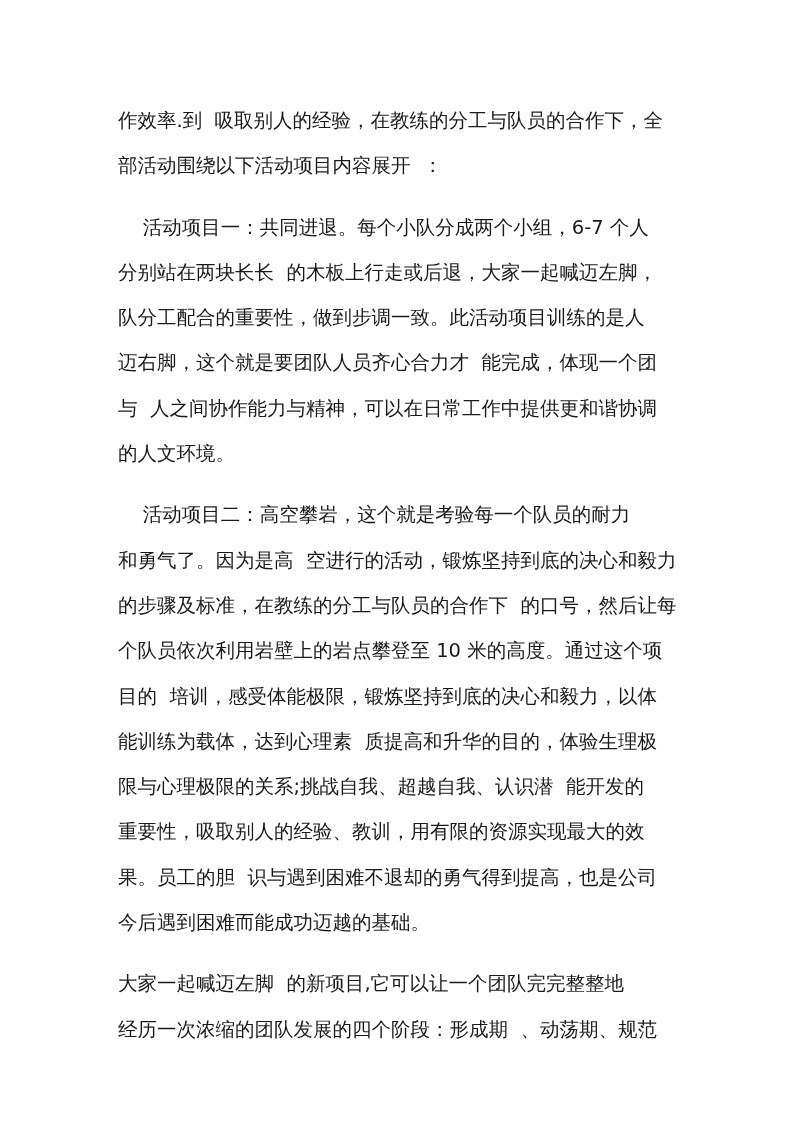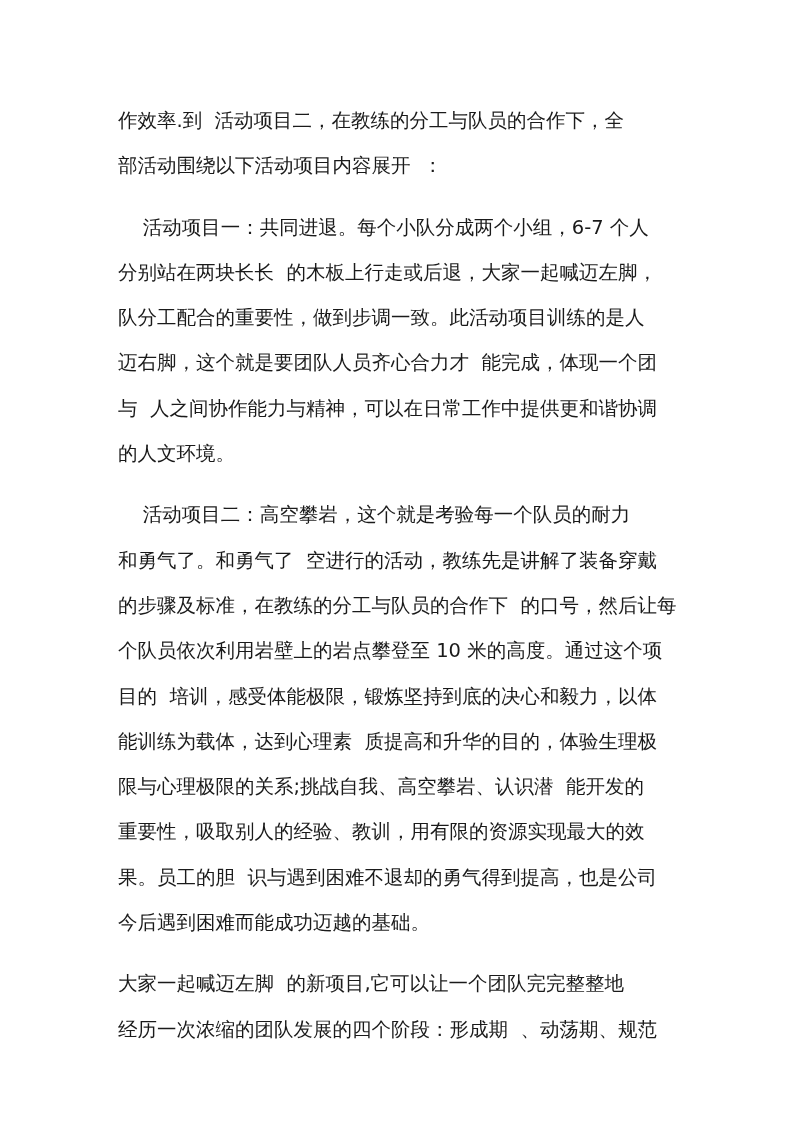--- a/index.html
+++ b/index.html
@@ -10,41 +10,41 @@
     font-size: 19.5px; line-height: 45.3px; color: #1a1a1a;
   }
   .line { display: block; white-space: pre; height: 45.3px; }
   .para-gap { height: 16px; }
 </style>
 </head>
 <body>
 
 <div class="page">
   <div>
-    <span class="line">作效率.到  活动项目二，在教练的分工与队员的合作下，全</span>
+    <span class="line">作效率.到  吸取别人的经验，在教练的分工与队员的合作下，全</span>
     <span class="line">部活动围绕以下活动项目内容展开  ：</span>
   </div>
   <div class="para-gap"></div>
   <div>
     <span class="line">    活动项目一：共同进退。每个小队分成两个小组，6-7 个人</span>
     <span class="line">分别站在两块长长  的木板上行走或后退，大家一起喊迈左脚，</span>
     <span class="line">队分工配合的重要性，做到步调一致。此活动项目训练的是人</span>
     <span class="line">迈右脚，这个就是要团队人员齐心合力才  能完成，体现一个团</span>
     <span class="line">与  人之间协作能力与精神，可以在日常工作中提供更和谐协调</span>
     <span class="line">的人文环境。</span>
   </div>
   <div class="para-gap"></div>
   <div>
     <span class="line">    活动项目二：高空攀岩，这个就是考验每一个队员的耐力</span>
-    <span class="line">和勇气了。和勇气了  空进行的活动，教练先是讲解了装备穿戴</span>
+    <span class="line">和勇气了。因为是高  空进行的活动，锻炼坚持到底的决心和毅力</span>
     <span class="line">的步骤及标准，在教练的分工与队员的合作下  的口号，然后让每</span>
     <span class="line">个队员依次利用岩壁上的岩点攀登至 10 米的高度。通过这个项</span>
     <span class="line">目的  培训，感受体能极限，锻炼坚持到底的决心和毅力，以体</span>
     <span class="line">能训练为载体，达到心理素  质提高和升华的目的，体验生理极</span>
-    <span class="line">限与心理极限的关系;挑战自我、高空攀岩、认识潜  能开发的</span>
+    <span class="line">限与心理极限的关系;挑战自我、超越自我、认识潜  能开发的</span>
     <span class="line">重要性，吸取别人的经验、教训，用有限的资源实现最大的效</span>
     <span class="line">果。员工的胆  识与遇到困难不退却的勇气得到提高，也是公司</span>
     <span class="line">今后遇到困难而能成功迈越的基础。</span>
   </div>
   <div class="para-gap"></div>
   <div>
     <span class="line">大家一起喊迈左脚  的新项目,它可以让一个团队完完整整地</span>
     <span class="line">经历一次浓缩的团队发展的四个阶段：形成期  、动荡期、规范</span>
   </div>
 </div>

